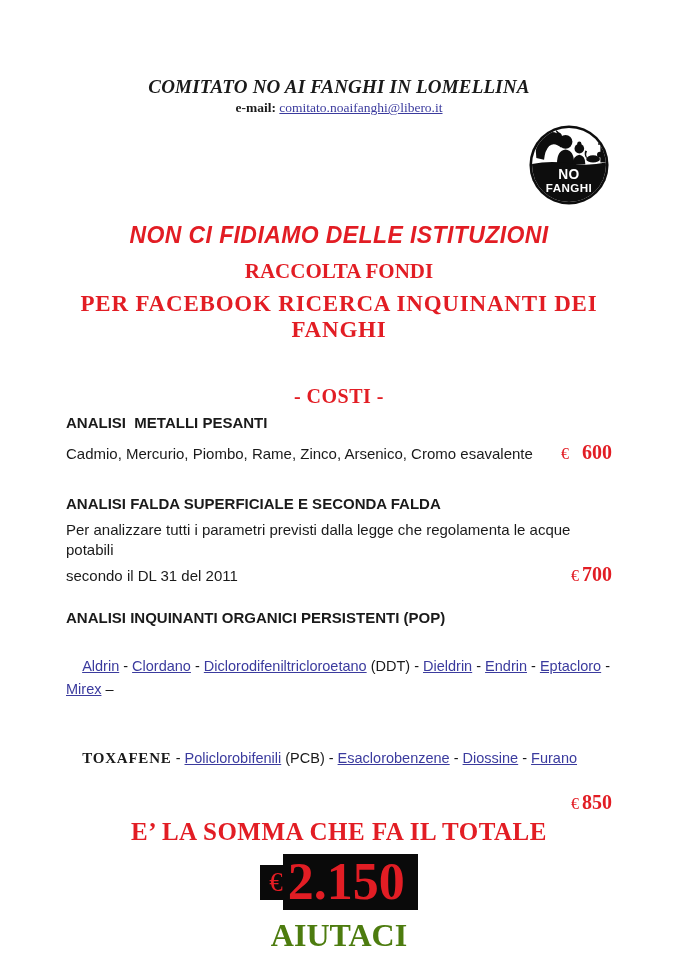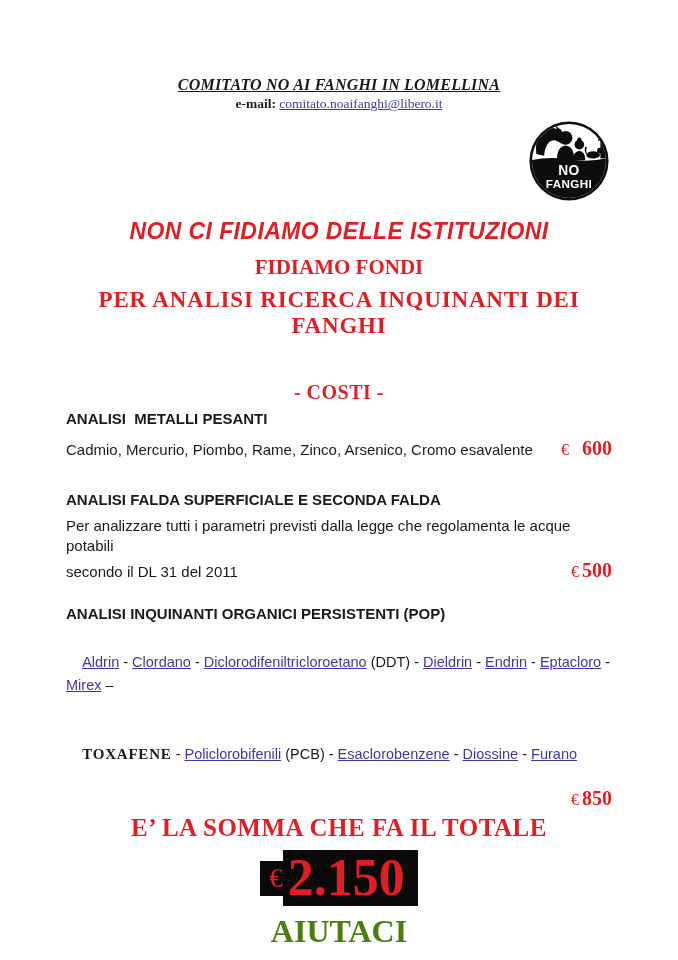--- a/index.html
+++ b/index.html
@@ -7,21 +7,21 @@
   body {
     width:678px; height:960px;
     font-family:"Liberation Sans", sans-serif;
     color:#1a1a1a;
     overflow:hidden;
   }
   .page { width:678px; height:960px; padding:76px 66px 0; background:#fff; }
 
   
   .hdr { text-align:center; font-family:"Liberation Serif", serif; }
-  .committee { font-size:16px; font-weight:bold; font-style:italic; letter-spacing:.2px;text-decoration:underline; }
+  .committee { font-size:19px; font-weight:bold; font-style:italic; letter-spacing:.2px; }
   .email-line { font-size:13.5px; margin-top:2px; }
   .email-label { font-weight:bold; }
   .email-link { color:#3b3b9e; text-decoration:underline; cursor:pointer; }
 
   
   .logo-wrap { text-align:right; margin-top:6px; line-height:0; }
   .logo { width:86px; height:86px; }
 
   
   .slogan { margin-top:13px; text-align:center; color:#e21d24; font-weight:bold; font-style:italic; font-size:23px; line-height:28px; letter-spacing:.4px; }
@@ -93,38 +93,38 @@
         <rect x="87" y="19" width="6" height="5" fill="#0d0d0d"></rect>
         <rect x="86.5" y="27" width="7" height="20" fill="#0d0d0d"></rect>
         <path d="M2,50 Q25,44 50,48 Q75,52 98,46 L98,98 L2,98 Z" fill="#0d0d0d"></path>
       </g>
       <text x="50" y="66" text-anchor="middle" fill="#ffffff" font-family="Liberation Sans, sans-serif" font-weight="bold" font-size="16" letter-spacing="0.5">NO</text>
       <text x="50" y="81" text-anchor="middle" fill="#ffffff" font-family="Liberation Sans, sans-serif" font-weight="bold" font-size="13.5" letter-spacing="0.5">FANGHI</text>
     </svg>
   </div>
 
   <div class="slogan">NON CI FIDIAMO DELLE ISTITUZIONI</div>
-  <div class="fund">FIDIAMO FONDI</div>
-  <div class="purpose">PER ANALISI RICERCA INQUINANTI DEI FANGHI</div>
+  <div class="fund">RACCOLTA FONDI</div>
+  <div class="purpose">PER FACEBOOK RICERCA INQUINANTI DEI FANGHI</div>
   <div class="costs">- COSTI -</div>
 
   <div class="sec-title m1">ANALISI  METALLI PESANTI</div>
   <div class="row m1">
     <span class="body-line">Cadmio, Mercurio, Piombo, Rame, Zinco, Arsenico, Cromo esavalente</span>
     <span class="price wide">
       <span class="cur">€</span><span class="amt">600</span>
     </span>
   </div>
 
   <div class="sec-title m2">ANALISI FALDA SUPERFICIALE E SECONDA FALDA</div>
   <div class="body-line" style="margin-top:6px;">Per analizzare tutti i parametri previsti dalla legge che regolamenta le acque potabili</div>
   <div class="row m2">
     <span class="body-line">secondo il DL 31 del 2011</span>
     <span class="price tight">
-      <span class="cur">€</span><span class="amt">500</span>
+      <span class="cur">€</span><span class="amt">700</span>
     </span>
   </div>
 
   <div class="sec-title m3">ANALISI INQUINANTI ORGANICI PERSISTENTI (POP)</div>
   <div class="links">
     <a class="chem">Aldrin</a><span> - </span><a class="chem">Clordano</a><span> - </span><a class="chem">Diclorodifeniltricloroetano</a><span> (DDT) - </span><a class="chem">Dieldrin</a><span> - </span><a class="chem">Endrin</a><span> - </span><a class="chem">Eptacloro</a><span> - </span><a class="chem">Mirex</a><span> –</span>
   </div>
   <div class="links" style="margin-top:0;">
     <span class="toxafene">TOXAFENE</span><span> - </span><a class="chem">Policlorobifenili</a><span> (PCB) - </span><a class="chem">Esaclorobenzene</a><span> - </span><a class="chem">Diossine</a><span> - </span><a class="chem">Furano</a>
   </div>

